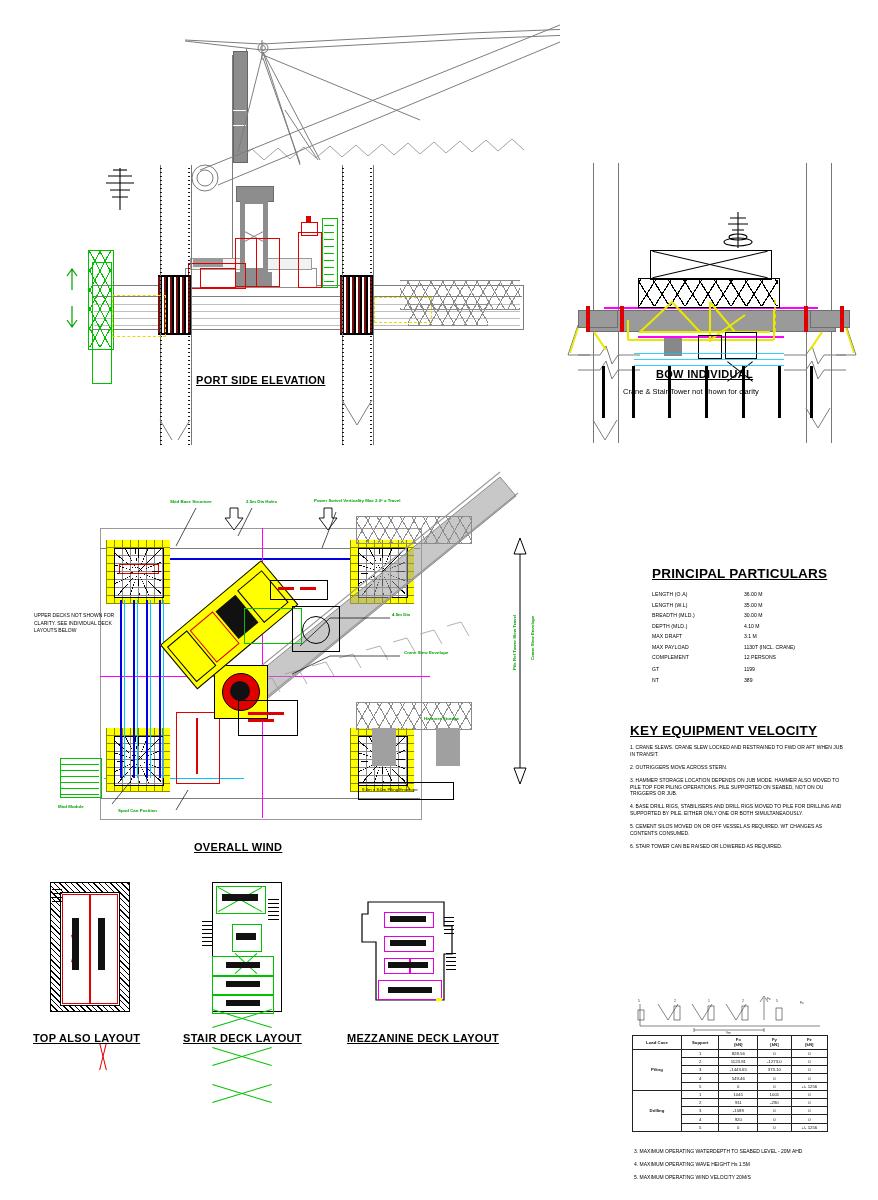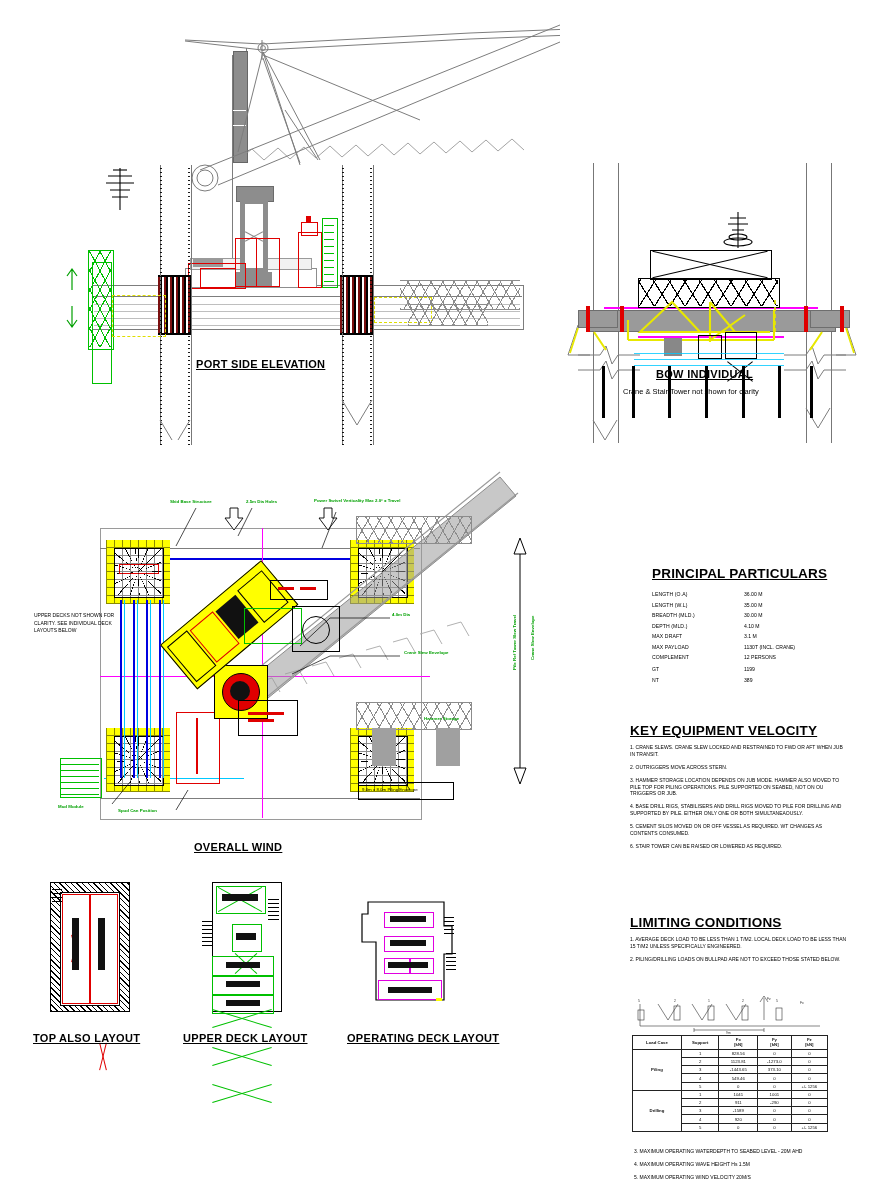--- a/index.html
+++ b/index.html
@@ -239,21 +239,21 @@
       </g>
     </svg>
 
     <svg class="abs" width="60" height="90" style="left:60px;top:262px;">
       <g stroke="#00a000" fill="none" stroke-width="1.2">
         <path d="M12 28 L12 8 M7 14 L12 7 L17 14"></path>
         <path d="M12 64 L12 44 M7 58 L12 65 L17 58"></path>
       </g>
     </svg>
 
-    <div class="abs title-ul deck-title" style="left:196px;top:358px;">PORT SIDE ELEVATION</div>
+    <div class="abs title-ul deck-title" style="left:196px;top:374px;">PORT SIDE ELEVATION</div>
   </div>
 
   <div class="abs" style="left:560px;top:150px;width:318px;height:290px;">
 
     <div class="abs legcol" style="left:33px;top:13px;width:24px;height:280px;"></div>
     <div class="abs legcol" style="left:246px;top:13px;width:24px;height:280px;"></div>
     <svg class="abs" width="318" height="290" style="left:0;top:0;">
       <g stroke="#7d7d7d" stroke-width="1" fill="none">
         <path d="M33 270 L45 290 L57 270"></path>
         <path d="M246 258 L258 278 L270 258"></path>
@@ -523,40 +523,40 @@
     <div class="abs" style="left:26px;top:80px;width:34px;height:6px;background:#111;"></div>
     <div class="abs bx-g" style="left:12px;top:93px;width:60px;height:19px;"></div>
     <div class="abs xbox" style="left:12px;top:93px;width:60px;height:19px;color:#00c000;--a1:17deg;--a2:-17deg;"></div>
     <div class="abs" style="left:26px;top:99px;width:34px;height:6px;background:#111;"></div>
     <div class="abs bx-g" style="left:12px;top:112px;width:60px;height:18px;"></div>
     <div class="abs xbox" style="left:12px;top:112px;width:60px;height:18px;color:#00c000;--a1:17deg;--a2:-17deg;"></div>
     <div class="abs" style="left:26px;top:118px;width:34px;height:6px;background:#111;"></div>
     <div class="abs rack" style="left:68px;top:16px;width:11px;height:22px;"></div>
     <div class="abs rack" style="left:2px;top:38px;width:11px;height:26px;"></div>
   </div>
-  <div class="abs title-ul deck-title" style="left:183px;top:1032px;">UPPER DECK  LAYOUT</div>
+  <div class="abs title-ul deck-title" style="left:183px;top:1032px;">STAIR DECK  LAYOUT</div>
 
   <div class="abs" style="left:358px;top:896px;width:130px;height:112px;">
     <svg class="abs" width="130" height="112" style="left:0;top:0;">
       <path d="M10 6 L86 6 L86 30 L94 30 L94 58 L86 58 L86 104 L18 104 L18 46 L4 46 L4 18 L10 18 Z" fill="none" stroke="#000" stroke-width="1.2"></path>
     </svg>
     <div class="abs bx-m" style="left:26px;top:16px;width:48px;height:14px;"></div>
     <div class="abs" style="left:32px;top:20px;width:36px;height:6px;background:#111;"></div>
     <div class="abs bx-m" style="left:26px;top:40px;width:48px;height:14px;"></div>
     <div class="abs" style="left:32px;top:44px;width:36px;height:6px;background:#111;"></div>
     <div class="abs bx-m" style="left:26px;top:62px;width:24px;height:14px;"></div>
     <div class="abs bx-m" style="left:52px;top:62px;width:22px;height:14px;"></div>
     <div class="abs" style="left:30px;top:66px;width:40px;height:6px;background:#111;"></div>
     <div class="abs bx-m" style="left:20px;top:84px;width:62px;height:18px;"></div>
     <div class="abs" style="left:30px;top:91px;width:44px;height:6px;background:#111;"></div>
     <div class="abs rack" style="left:86px;top:20px;width:10px;height:18px;"></div>
     <div class="abs rack" style="left:88px;top:56px;width:10px;height:18px;"></div>
     <div class="abs" style="left:78px;top:102px;width:6px;height:3px;background:#ffff00;"></div>
   </div>
-  <div class="abs title-ul deck-title" style="left:347px;top:1032px;">OPERATING DECK LAYOUT</div>
+  <div class="abs title-ul deck-title" style="left:347px;top:1032px;">MEZZANINE DECK LAYOUT</div>
 
   <div class="abs" id="panel-particulars">
     <div class="hdr">PRINCIPAL PARTICULARS</div>
     <div style="height:6px"></div>
     <div class="pp-row">
         <span class="pp-k">LENGTH (O.A)</span>
         <span class="pp-v">36.00 M</span>
       </div>
     <div class="pp-row">
         <span class="pp-k">LENGTH (W.L)</span>
@@ -595,25 +595,20 @@
   <div class="abs" id="panel-keymov">
     <div class="hdr">KEY EQUIPMENT VELOCITY</div>
     <div class="km-item">1. CRANE SLEWS. CRANE SLEW LOCKED AND RESTRAINED TO FWD OR AFT WHEN JUB IN TRANSIT.</div>
     <div class="km-item">2. OUTRIGGERS MOVE ACROSS STERN.</div>
     <div class="km-item">3. HAMMER STORAGE LOCATION DEPENDS ON JUB MODE. HAMMER ALSO MOVED TO PILE TOP FOR PILING OPERATIONS. PILE SUPPORTED ON SEABED, NOT ON OU TRIGGERS OR JUB.</div>
     <div class="km-item">4. BASE DRILL RIGS, STABILISERS AND DRILL RIGS MOVED TO PILE FOR DRILLING AND SUPPORTED BY PILE. EITHER ONLY ONE OR BOTH SIMULTANEAOUSLY.</div>
     <div class="km-item">5. CEMENT SILOS MOVED ON OR OFF VESSEL AS REQUIRED. WT CHANGES AS CONTENTS CONSUMED.</div>
     <div class="km-item">6. STAIR TOWER CAN BE RAISED OR LOWERED AS REQUIRED.</div>
   </div>
 
-  <div class="abs" id="panel-limit">
-    <div class="hdr">LIMITING CONDITIONS</div>
-    <div class="lc-item">1. AVERAGE DECK LOAD TO BE LESS THAN 1 T/M2. LOCAL DECK LOAD TO BE LESS THAN 15 T/M2 UNLESS SPECIFICALLY ENGINEERED.</div>
-    <div class="lc-item">2. PILING/DRILLING LOADS ON BULLPAD ARE NOT TO EXCEED THOSE STATED BELOW.</div>
-  </div>
 
   <svg class="tbl-diagram" viewBox="0 0 192 44">
     <g stroke="#333" stroke-width="0.6" fill="none">
       <path d="M6 14 L6 36 M6 36 L186 36"></path>
       <rect x="4" y="20" width="6" height="10"></rect>
       <rect x="40" y="16" width="6" height="14"></rect>
       <rect x="74" y="16" width="6" height="14"></rect>
       <rect x="108" y="16" width="6" height="14"></rect>
       <rect x="142" y="18" width="6" height="12"></rect>
       <path d="M24 14 L34 30 L44 14 M58 14 L68 30 L78 14 M92 14 L102 30 L112 14"></path>

